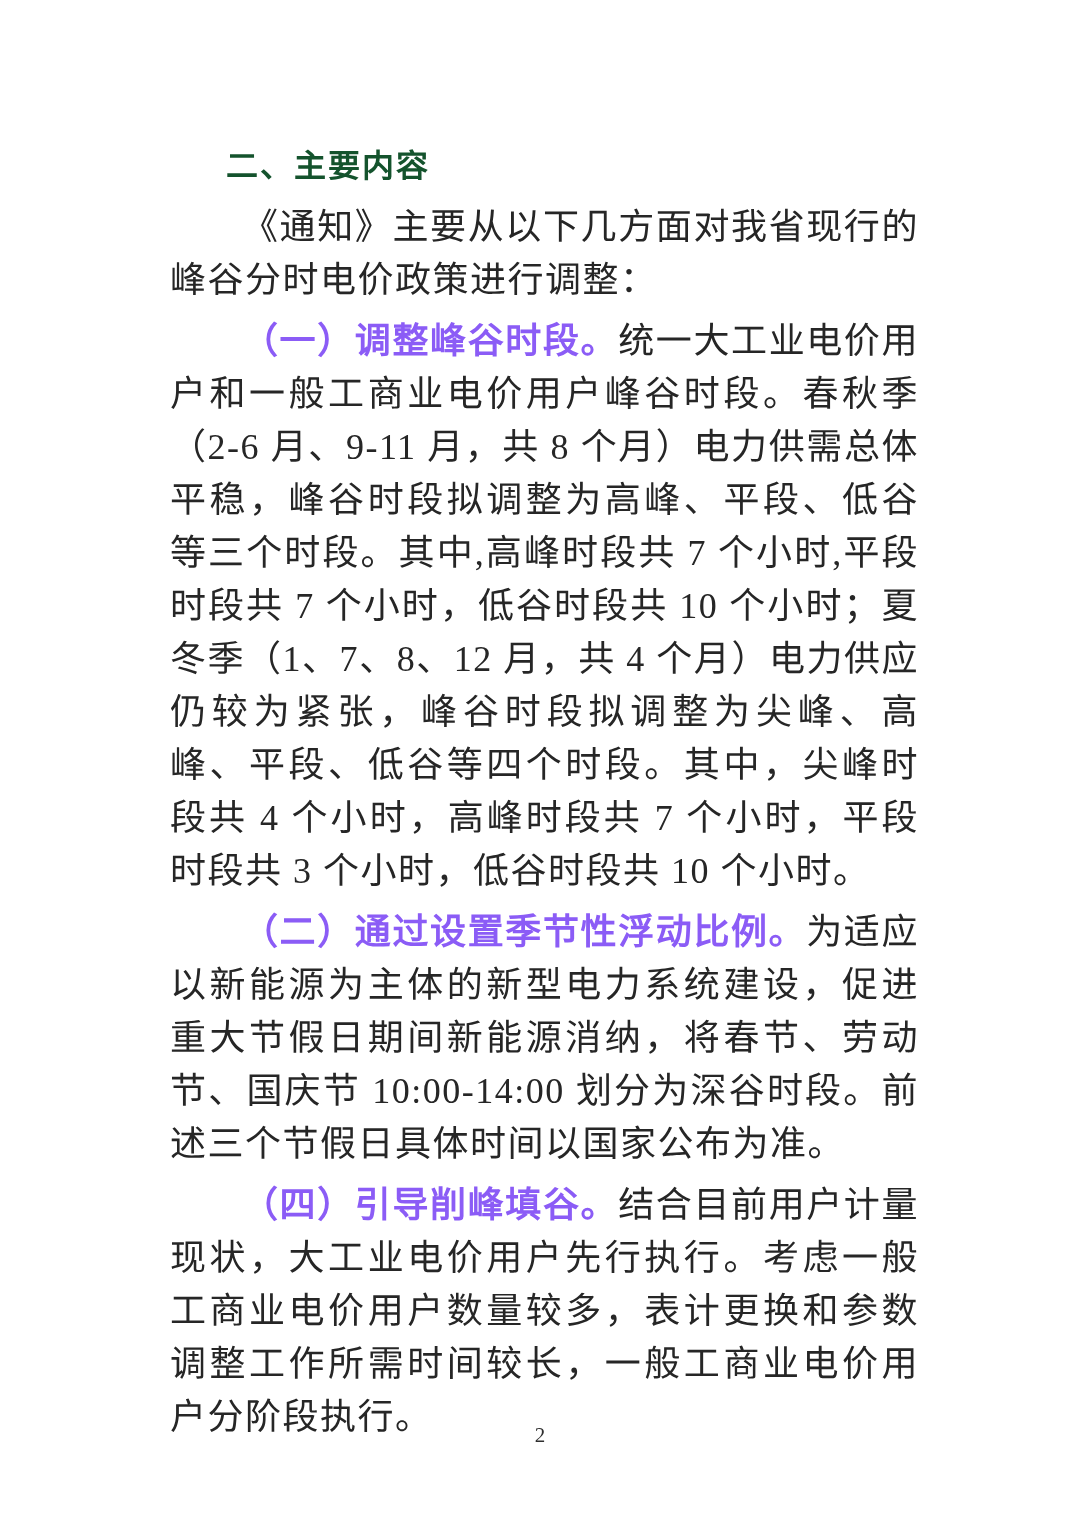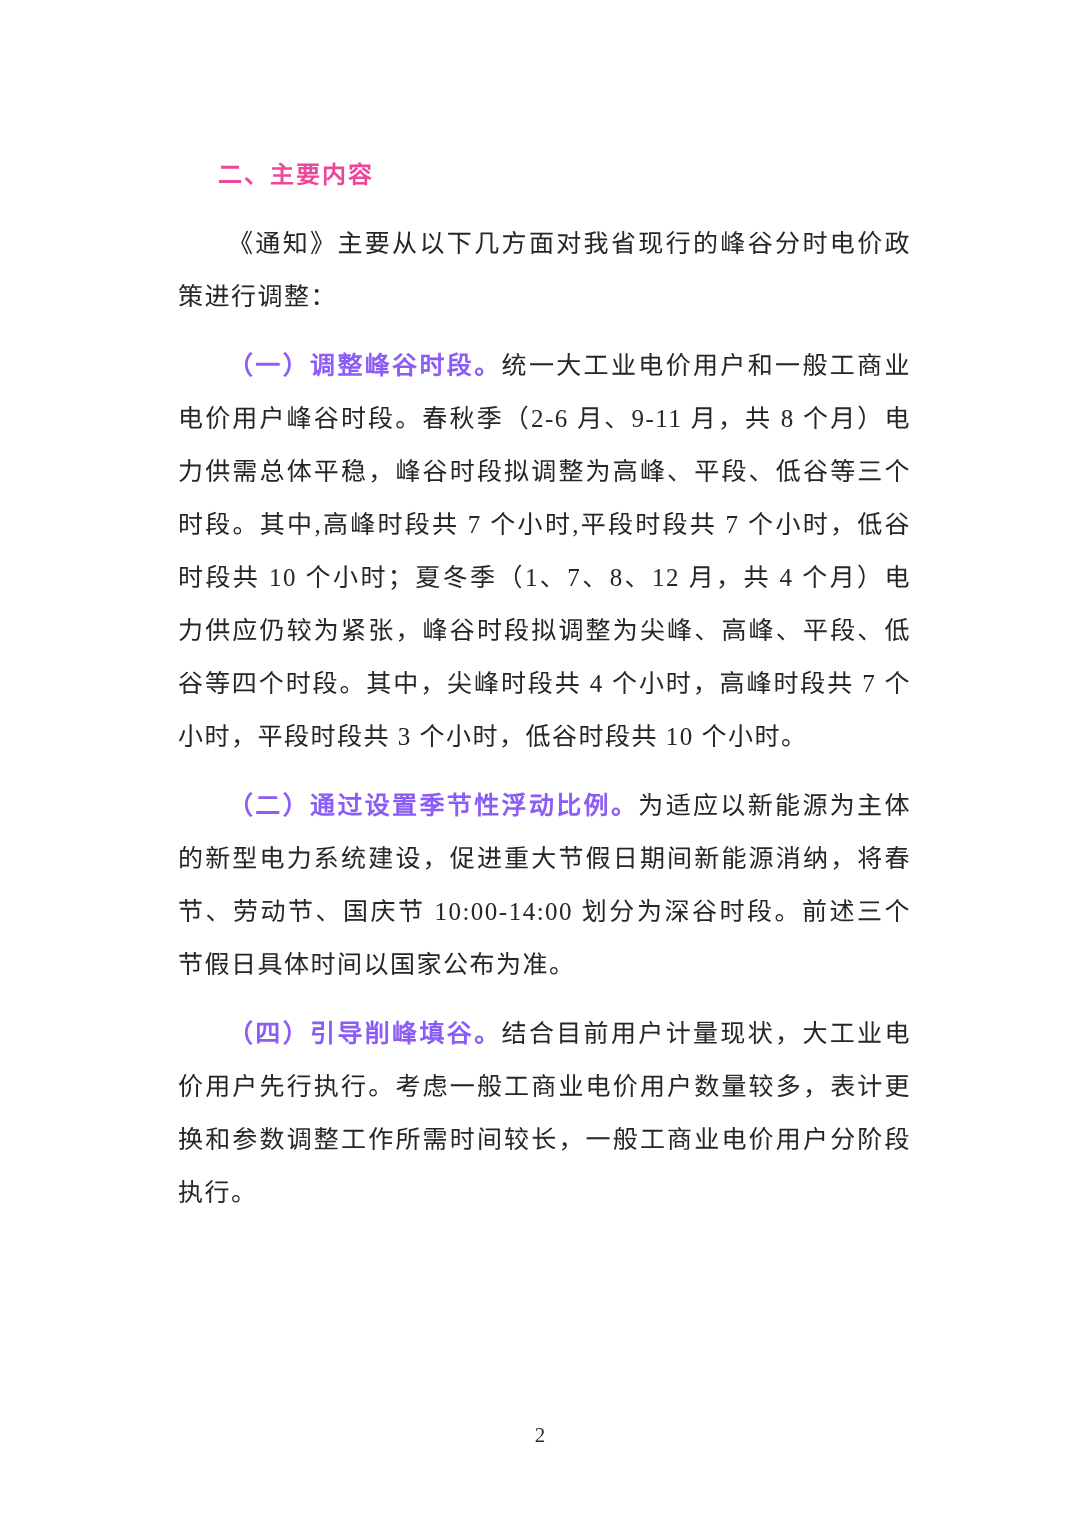--- a/index.html
+++ b/index.html
@@ -15,32 +15,32 @@
     overflow: hidden;
   }
   .doc-page {
     position: absolute;
     top: 0; left: 0; right: 0; bottom: 0;
     box-sizing: border-box;
     padding: 140px 153px 0 162px;
     background: #ffffff;
   }
   .section-heading {
-    margin: 8px;
+    margin: 0;
     font-family: "Liberation Sans", sans-serif;
     font-weight: 700;
-    font-size: 24px;
+    font-size: 32px;
     line-height: 53px;
-    color: #ec4899;
+    color: #14532d;
     text-indent: 2em;
     letter-spacing: 2px;
   }
   .para {
-    margin: 16px;
-    font-size: 25px;
+    margin: 8px;
+    font-size: 36px;
     line-height: 53px;
     color: #262626;
     text-indent: 2em;
     text-align: justify;
     text-justify: inter-character;
     letter-spacing: 1.5px;
   }
   .para .lead {
     font-weight: 700;
     color: #8b5cf6;

